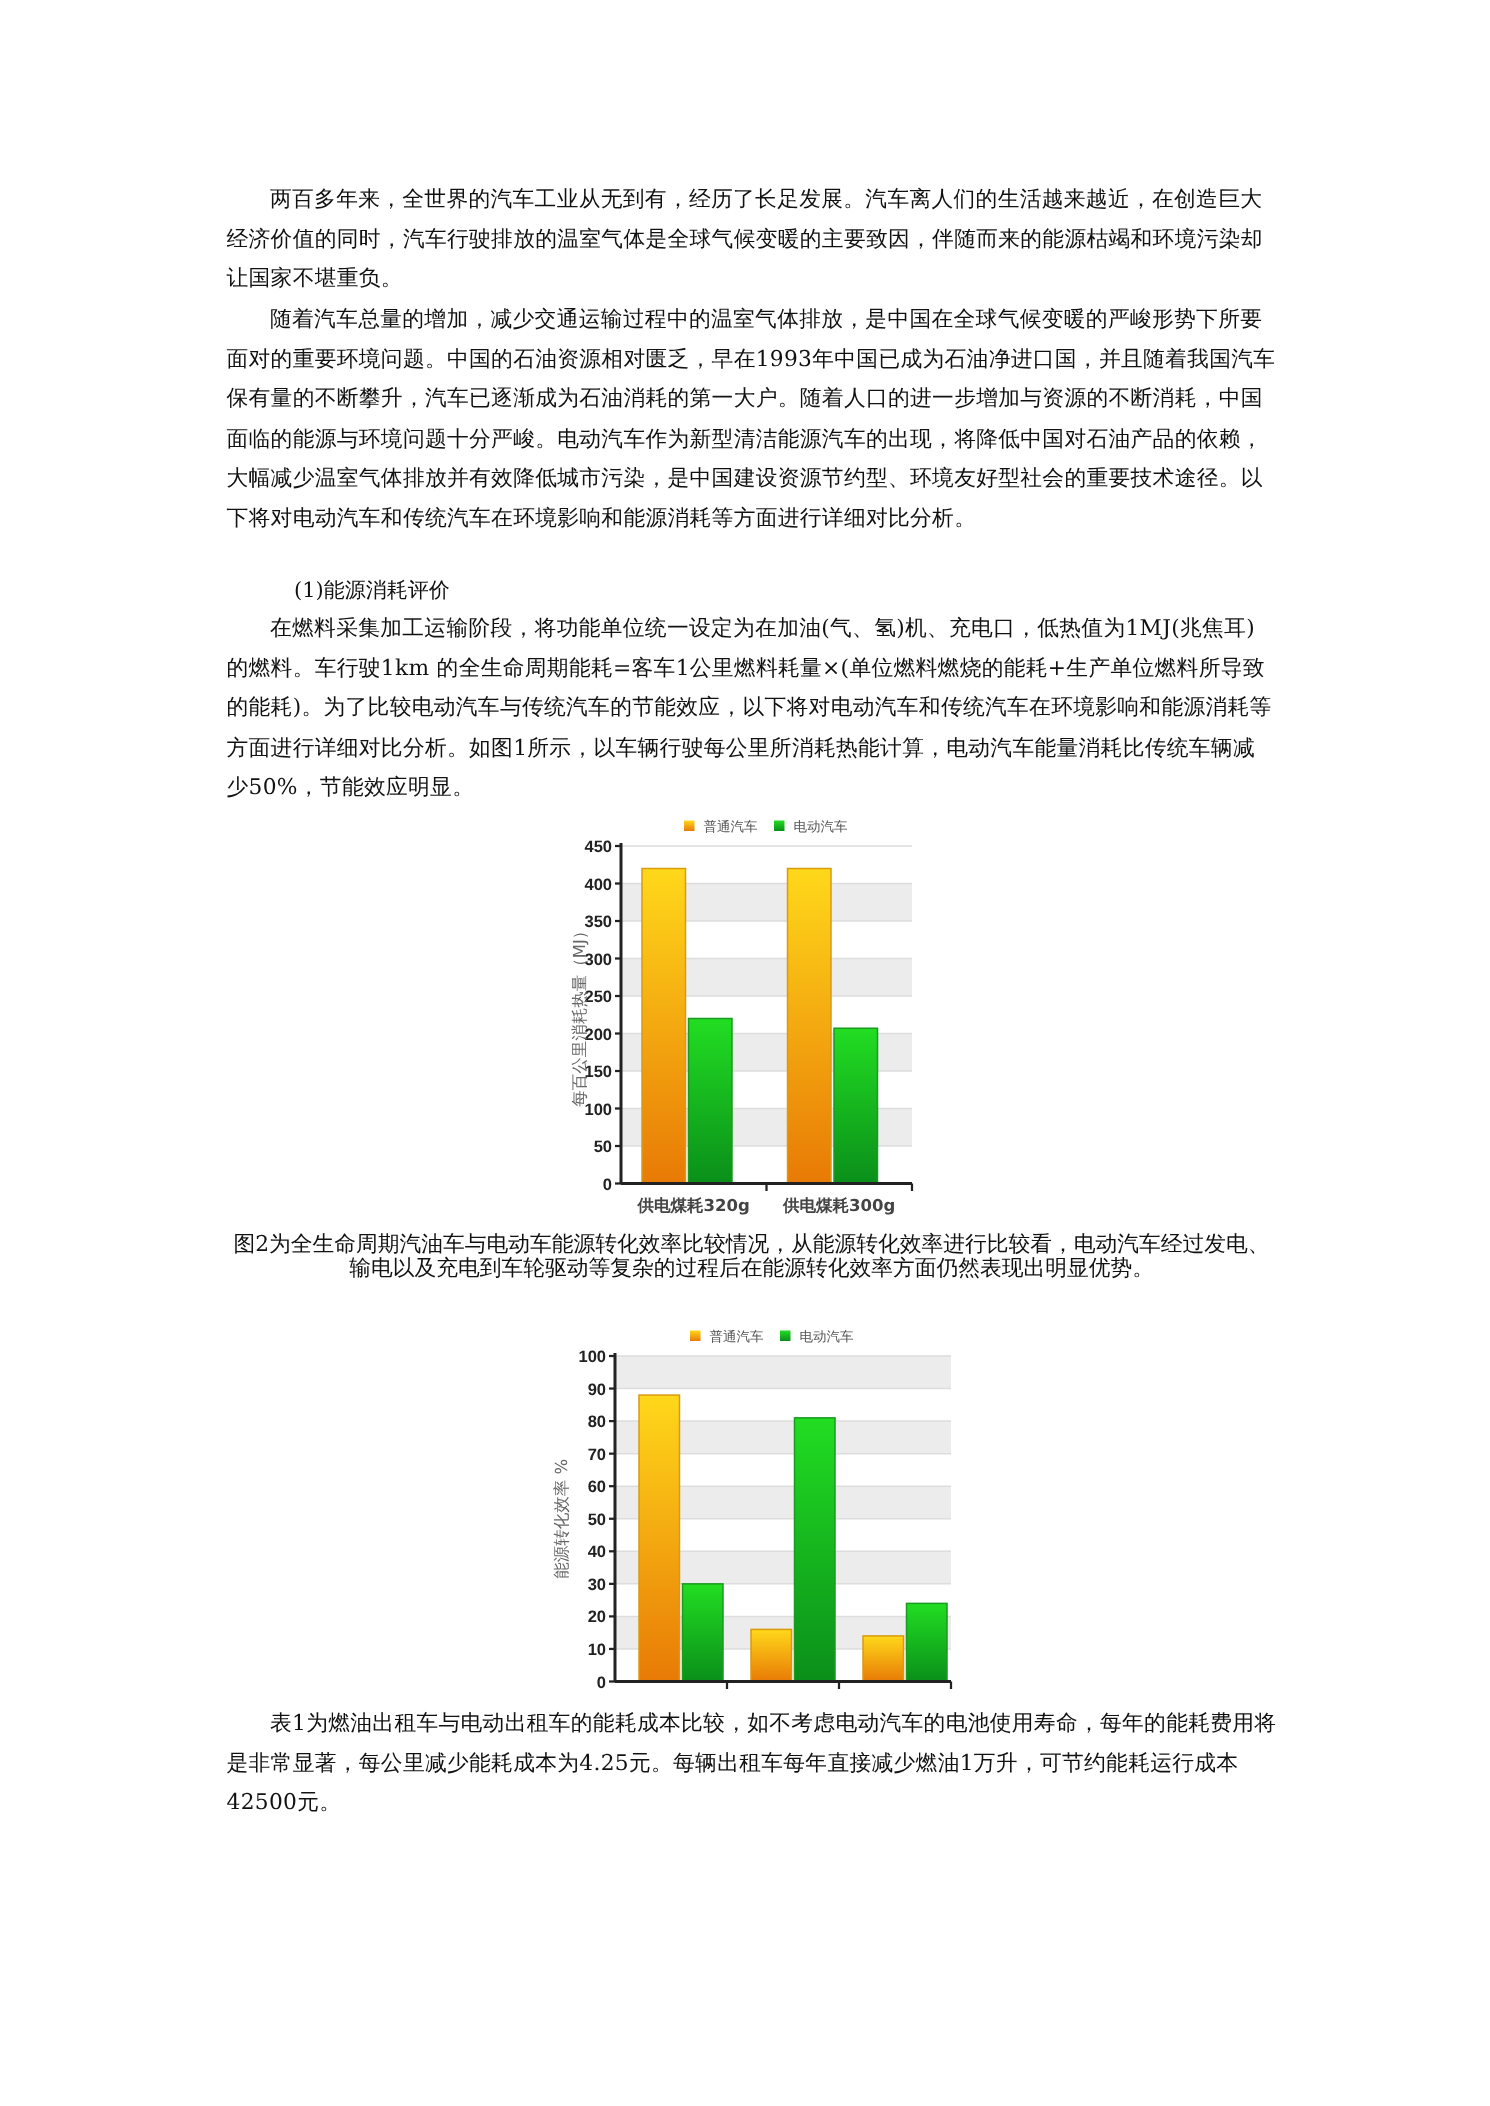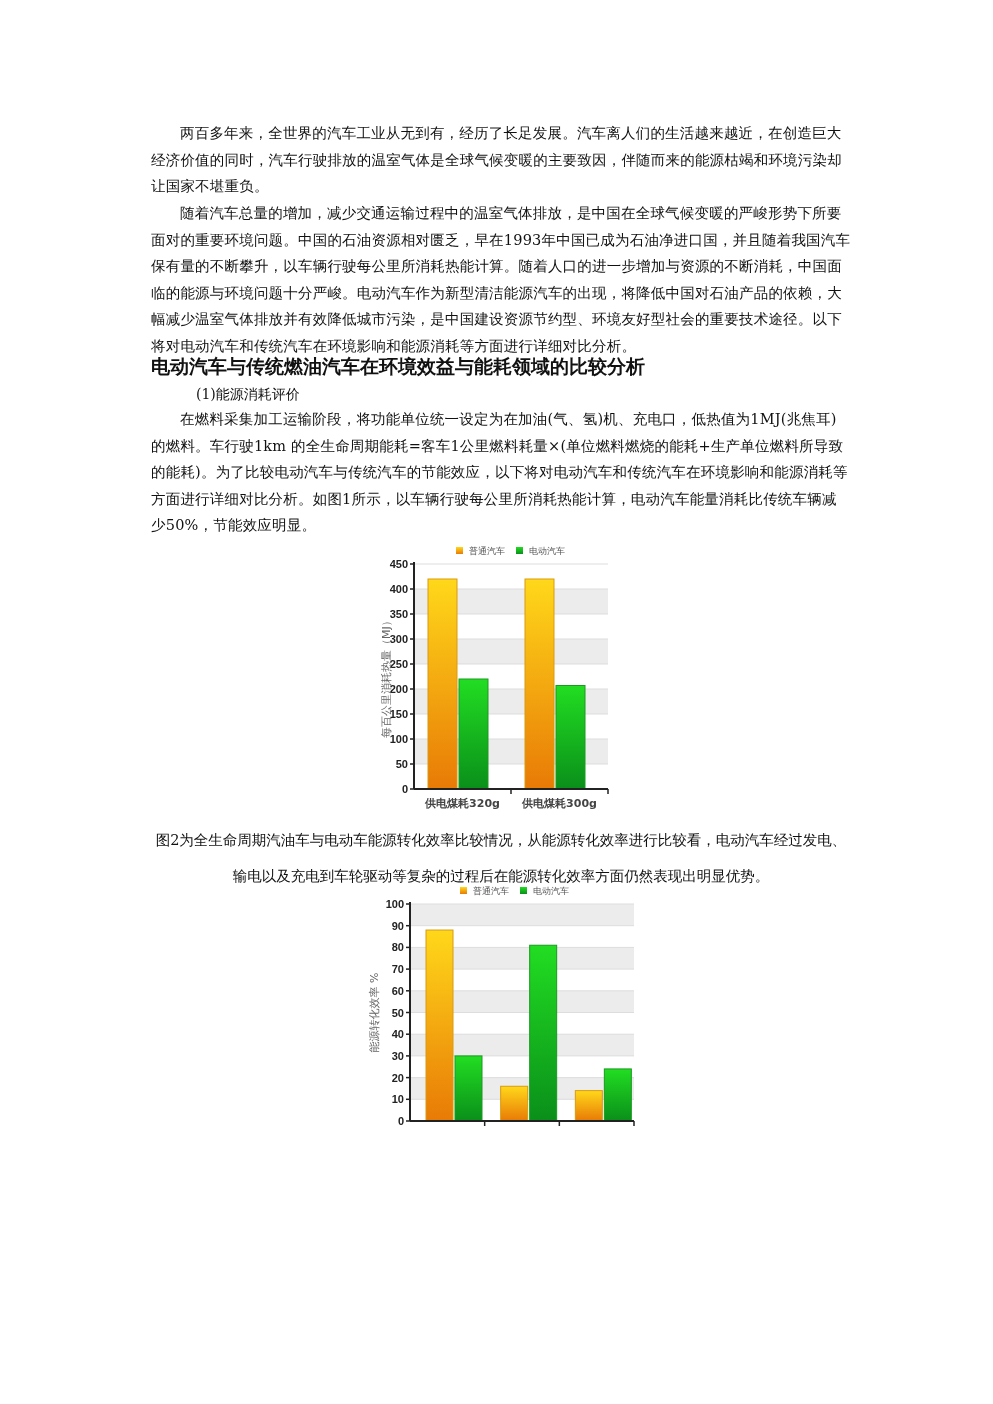--- a/index.html
+++ b/index.html
@@ -6,38 +6,37 @@
   body{width:993px;height:1404px;position:relative;overflow:hidden;
        font-family:"DejaVu Sans","Liberation Sans",sans-serif;color:#111;}
   .page{position:absolute;left:0;top:0;width:804px;height:1404px;}
   .para{position:absolute;left:151px;width:700px;font-size:14.5px;line-height:26.5px;
         font-family:"DejaVu Serif","Liberation Serif",serif;letter-spacing:0.2px;}
   .indent{text-indent:29px;}
   .heading{position:absolute;left:151px;top:354px;font-size:19px;font-weight:bold;
         font-family:"DejaVu Sans","Liberation Sans",sans-serif;}
   .subhead{position:absolute;left:180px;top:381px;font-size:14px;line-height:26px;
         font-family:"DejaVu Serif","Liberation Serif",serif;margin-left:16px;}
-  .caption{position:absolute;left:151px;top:822px;width:700px;text-align:center;font-size:14.5px;line-height:36px;
+  .caption{position:absolute;left:151px;top:822px;width:700px;text-align:center;font-size:14.5px;line-height:16px;
         font-family:"DejaVu Serif","Liberation Serif",serif;}
   .chart{position:absolute;}
   .chart svg{display:block;}
   .legend-text{font-size:9px;fill:#555;font-family:"DejaVu Sans",sans-serif;}
   .tick-text{font-size:11px;font-weight:bold;fill:#222;font-family:"Liberation Sans",sans-serif;}
   .axis-title{font-size:11px;fill:#666;font-family:"DejaVu Sans",sans-serif;}
   .cat-text{font-size:11px;font-weight:bold;fill:#444;font-family:"DejaVu Sans",sans-serif;}
 </style>
 </head>
 <body>
 
 <div class="page">
 
   <div class="para indent" style="top:120px;">两百多年来，全世界的汽车工业从无到有，经历了长足发展。汽车离人们的生活越来越近，在创造巨大经济价值的同时，汽车行驶排放的温室气体是全球气候变暖的主要致因，伴随而来的能源枯竭和环境污染却让国家不堪重负。</div>
-  <div class="para indent" style="top:200px;">随着汽车总量的增加，减少交通运输过程中的温室气体排放，是中国在全球气候变暖的严峻形势下所要面对的重要环境问题。中国的石油资源相对匮乏，早在1993年中国已成为石油净进口国，并且随着我国汽车保有量的不断攀升，以车辆行驶每公里所消耗热能计算。随着人口的进一步增加与资源的不断消耗，中国面临的能源与环境问题十分严峻。电动汽车作为新型清洁能源汽车的出现，将降低中国对石油产品的依赖，大幅减少温室气体排放并有效降低城市污染，是中国建设资源节约型、环境友好型社会的重要技术途径。以下将对电动汽车和传统汽车在环境影响和能源消耗等方面进行详细对比分析。</div>
+  <div class="para indent" style="top:200px;">随着汽车总量的增加，减少交通运输过程中的温室气体排放，是中国在全球气候变暖的严峻形势下所要面对的重要环境问题。中国的石油资源相对匮乏，早在1993年中国已成为石油净进口国，并且随着我国汽车保有量的不断攀升，汽车已逐渐成为石油消耗的第一大户。随着人口的进一步增加与资源的不断消耗，中国面临的能源与环境问题十分严峻。电动汽车作为新型清洁能源汽车的出现，将降低中国对石油产品的依赖，大幅减少温室气体排放并有效降低城市污染，是中国建设资源节约型、环境友好型社会的重要技术途径。以下将对电动汽车和传统汽车在环境影响和能源消耗等方面进行详细对比分析。</div>
 
-  <div class="heading">电动汽车与传统燃油汽车在环境效益与能耗领域的比较分析</div>
   <div class="subhead">(1)能源消耗评价</div>
 
   <div class="para indent" style="top:406px;">在燃料采集加工运输阶段，将功能单位统一设定为在加油(气、氢)机、充电口，低热值为1MJ(兆焦耳)的燃料。车行驶1km 的全生命周期能耗=客车1公里燃料耗量×(单位燃料燃烧的能耗+生产单位燃料所导致的能耗)。为了比较电动汽车与传统汽车的节能效应，以下将对电动汽车和传统汽车在环境影响和能源消耗等方面进行详细对比分析。如图1所示，以车辆行驶每公里所消耗热能计算，电动汽车能量消耗比传统车辆减少50%，节能效应明显。</div>
 
   <div class="chart" id="chart1" style="left:378px;top:538px;width:240px;height:278px;">
       <svg width="240" height="278">
         <defs>
           <linearGradient id="c1go" x1="0" y1="0" x2="0" y2="1">
             <stop offset="0%" stop-color="#ffd81a"></stop>
             <stop offset="100%" stop-color="#e87a06"></stop>
@@ -167,14 +166,15 @@
         <rect x="209.33333333333334" y="212.62" width="27" height="30.379999999999995" fill="url(#c2go)" stroke="#d99a10" stroke-width="1"></rect>
         <rect x="238.33333333333334" y="190.92000000000002" width="27" height="52.079999999999984" fill="url(#c2gg)" stroke="#1a9a20" stroke-width="1"></rect>
         <line x1="193.33333333333334" y1="243" x2="193.33333333333334" y2="248" stroke="#222" stroke-width="1.5"></line>
         <line x1="268" y1="243" x2="268" y2="248" stroke="#222" stroke-width="1.5"></line>
         <line x1="44" y1="24" x2="44" y2="243" stroke="#222" stroke-width="2"></line>
         <line x1="44" y1="243" x2="268" y2="243" stroke="#222" stroke-width="2"></line>
         <text x="12" y="134.5" text-anchor="middle" class="axis-title" transform="rotate(-90 12 134.5)">能源转化效率 %</text>
       </svg>
     </div>
 
+  <div class="para indent" style="top:1136px;">表1为燃油出租车与电动出租车的能耗成本比较，如不考虑电动汽车的电池使用寿命，每年的能耗费用将是非常显著，每公里减少能耗成本为4.25元。每辆出租车每年直接减少燃油1万升，可节约能耗运行成本42500元。</div>
 
 </div>
 
 </body></html>

